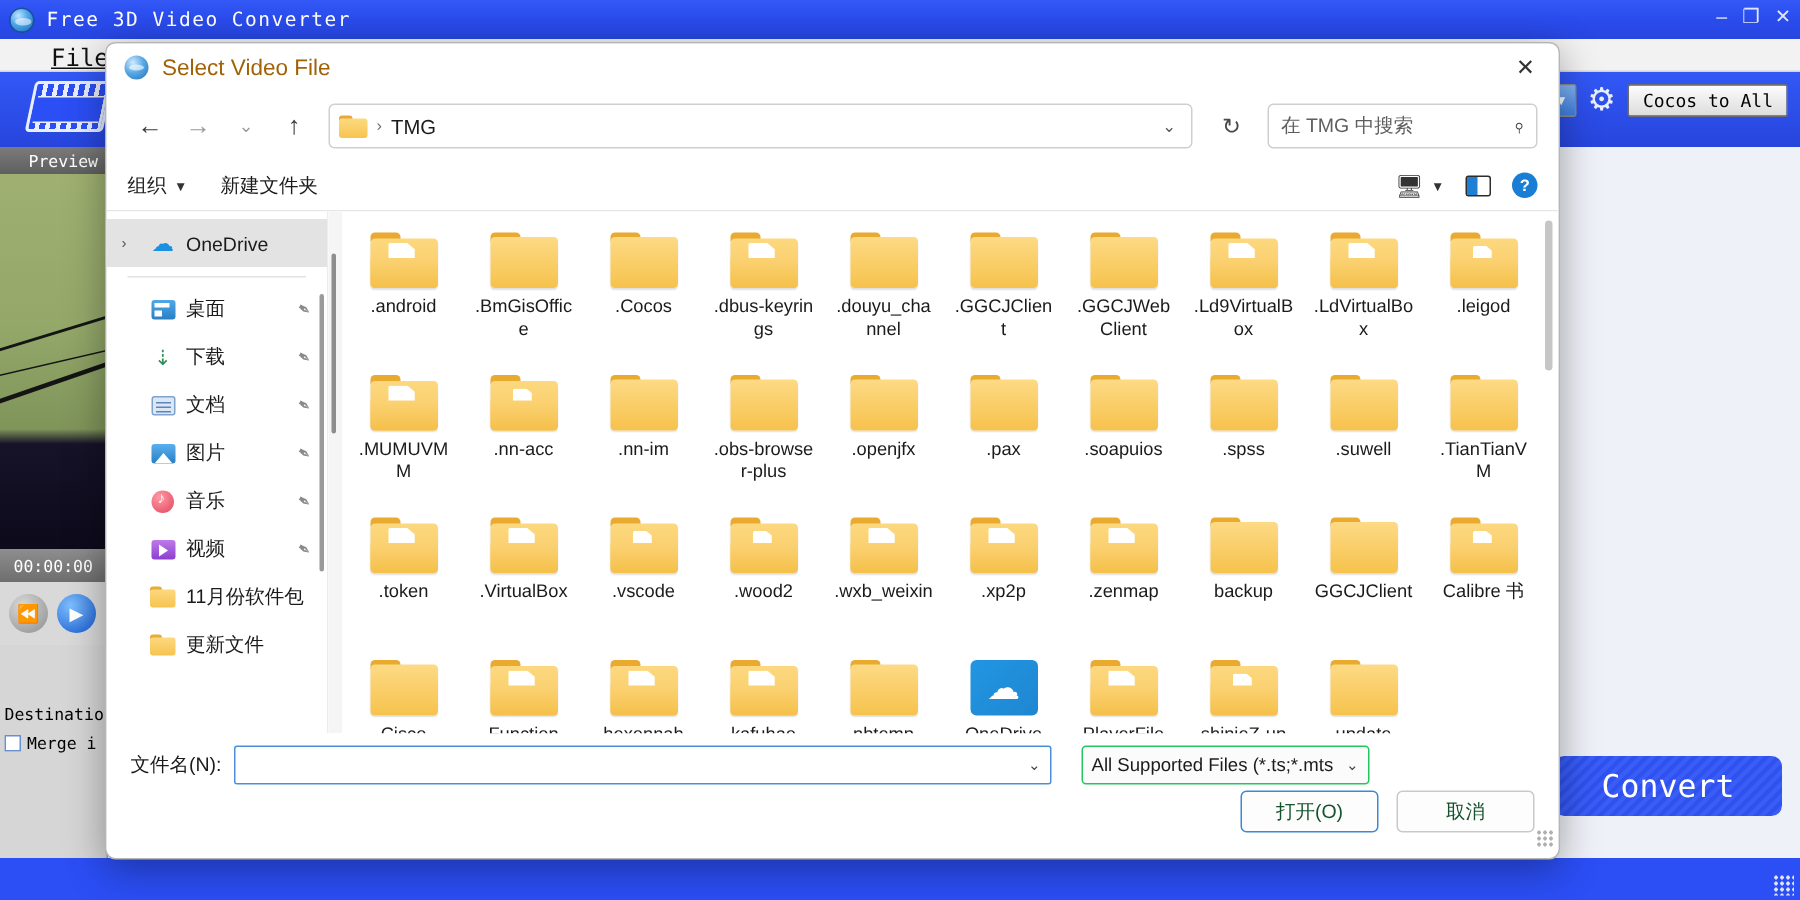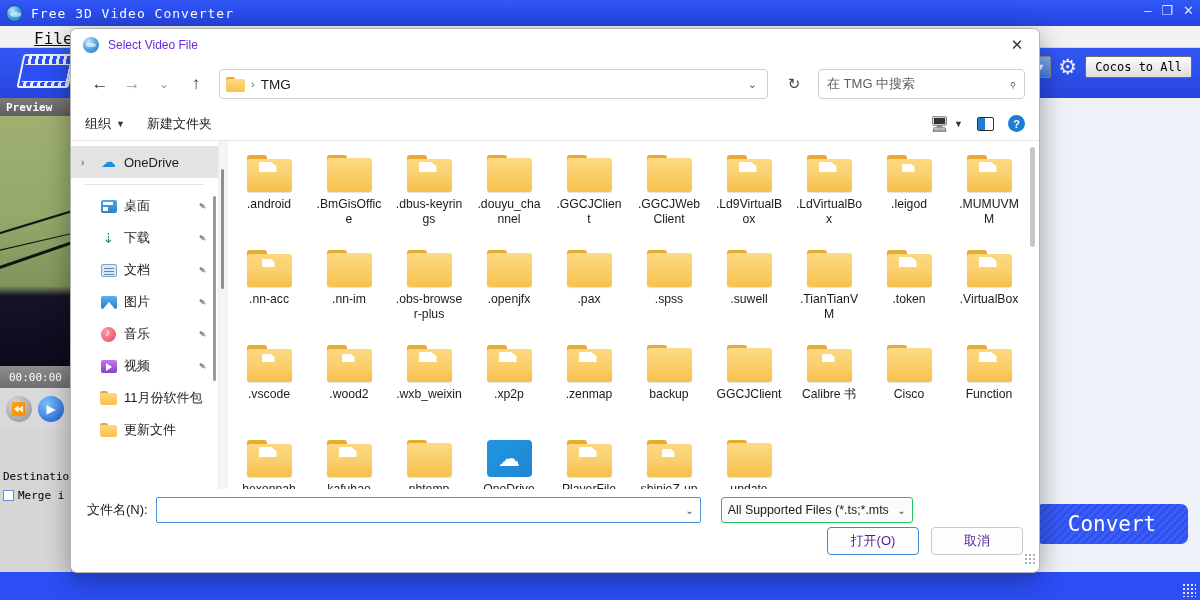--- a/index.html
+++ b/index.html
@@ -74,21 +74,21 @@
   }
 
   .app-body { position: absolute; left: 0; top: 98px; width: 1200px; height: 474px; background: #eef1f7; }
   .app-left-panel {
     position: absolute; left: 0; top: 0; width: 72px; height: 474px;
     background: #d6d6d6; border-right: 1px solid #9aa0aa;
   }
   .preview-head {
     height: 18px; background: linear-gradient(to bottom,#7b7b7b,#5f5f5f);
     color: #fff; font-size: 11px; font-family: "DejaVu Sans Mono", monospace;
-    display: flex; align-items: center; padding-left: 6px; font-weight: bold;
+    display: flex; align-items: center; padding-left: 19px;
   }
   .preview-img {
     height: 250px; width: 72px;
     background:
       linear-gradient(to bottom, rgba(0,0,0,0) 68%, #161228 72%, #0d0a1c 100%),
       linear-gradient(to bottom, #9fb071 0%, #94a86a 40%, #7e9359 70%, #5d6b45 100%);
     position: relative; overflow: hidden;
   }
   .wire { position: absolute; height: 2px; background: #141414; transform-origin: left center; }
   .w1 { left: -6px; top: 118px; width: 95px; transform: rotate(-17deg); }
@@ -136,21 +136,21 @@
   .dlg-title {
     height: 32px; display: flex; align-items: center; padding-left: 12px; background: #ffffff;
   }
   .dlg-icon {
     width: 16px; height: 16px; border-radius: 50%;
     background: radial-gradient(circle at 35% 30%, #cfeaff 0%, #5aa9e6 45%, #1f6fb8 100%);
     margin-right: 9px; position:relative;
   }
   .dlg-icon:after{ content:""; position:absolute; left:3px; top:6px; width:10px; height:4px;
     border-radius:50%; background:rgba(255,255,255,.6);}
-  .dlg-title-text { font-size: 12px; color: #6d28d9; }
+  .dlg-title-text { font-size: 15px; color: #a16207; }
   .dlg-close {
     position: absolute; right: 0; top: 0; width: 44px; height: 32px;
     display: flex; align-items: center; justify-content: center; font-size: 15px; color: #333;
   }
 
   .dlg-navbar {
     height: 46px; display: flex; align-items: center; padding: 0 14px; gap: 2px; background: #fff;
   }
   .nav-ico {
     width: 30px; height: 30px; display: flex; align-items: center; justify-content: center;
@@ -174,21 +174,21 @@
     content:""; position:absolute; left:0; top:2px; width:19px; height:13px;
     background: linear-gradient(to bottom,#fbd77d,#f6c council);
     background: linear-gradient(to bottom,#fcd980,#f7c54e); border-radius: 2px;
   }
   .addr-sep { color: #6d6d6d; font-size: 11px; }
   .addr-text { font-size: 13.5px; color: #1b1b1b; text-align: right; }
   .addr-caret { margin-left: auto; color: #5a5a5a; font-size: 11px; padding-right: 4px;}
   .refresh-btn { width: 28px; height: 28px; display:flex; align-items:center; justify-content:center;
     font-size: 15px; color: #4a4a4a; margin-right: 8px;}
   .search-box {
-    width: 207px; height: 30px; border: 1px solid #cfcfcf; border-radius: 4px;
+    width: 180px; height: 30px; border: 1px solid #cfcfcf; border-radius: 4px;
     display: flex; align-items: center; padding: 0 8px; background: #fff;
   }
   .search-ph { flex: 1; font-size: 13px; color: #5e5e5e; }
   .search-ico { font-size: 13px; color: #3b3b3b; transform: rotate(-45deg); }
 
   .dlg-cmdbar {
     height: 34px; display: flex; align-items: center; padding: 0 14px;
     border-bottom: 1px solid #e6e6e6; background: #fff; gap: 22px;
   }
   .cmd-item { font-size: 13px; color: #1b1b1b; display: flex; align-items: center; gap: 5px; }
@@ -304,21 +304,21 @@
   .fname-caret { margin-left: auto; font-size: 10px; color: #444; }
   .filter-combo {
     width: 192px; height: 26px; border: 1px solid #22c55e; border-radius: 3px;
     display: flex; align-items: center; padding: 0 6px; font-size: 12.4px; color: #1b1b1b;
     background: #fbfbfb; margin-left: 12px; white-space: nowrap; overflow: hidden;
   }
   .filter-caret { margin-left: auto; font-size: 10px; color: #444; padding-left: 4px;}
   .btn-row { position: absolute; right: 16px; bottom: 12px; display: flex; gap: 12px; }
   .dlg-btn {
     width: 92px; height: 28px; border: 1px solid #c9c9c9; border-radius: 4px; background: #fdfdfd;
-    display: flex; align-items: center; justify-content: center; font-size: 13px; color: #4c1d95;
+    display: flex; align-items: center; justify-content: center; font-size: 13px; color: #14532d;
   }
   .dlg-btn.primary { border: 1.6px solid #3a8ad6; }
   .dlg-grip { position: absolute; right: 3px; bottom: 2px; width: 12px; height: 12px;
     background-image: radial-gradient(#b0b0b0 38%, transparent 40%); background-size: 4px 4px;}
 </style>
 </head>
 <body>
 
 <div id="root">
 
@@ -516,20 +516,27 @@
               <div class="file-label">.android</div>
             </div>
             <div class="file-cell">
               <div class="folder-ico plain">
                 <span class="tab"></span>
                 <span class="body"></span>
               </div>
               <div class="file-label">.BmGisOffice</div>
             </div>
             <div class="file-cell">
+              <div class="folder-ico plain">
+                <span class="tab"></span>
+                <span class="body"></span>
+              </div>
+              <div class="file-label">.Cocos</div>
+            </div>
+            <div class="file-cell">
               <div class="folder-ico">
                 <span class="tab"></span>
                 <span class="body"></span>
                 <span class="paper"></span>
                 <span class="front"></span>
               </div>
               <div class="file-label">.dbus-keyrings</div>
             </div>
             <div class="file-cell">
               <div class="folder-ico plain">
@@ -617,20 +624,27 @@
                 <span class="body"></span>
               </div>
               <div class="file-label">.openjfx</div>
             </div>
             <div class="file-cell">
               <div class="folder-ico plain">
                 <span class="tab"></span>
                 <span class="body"></span>
               </div>
               <div class="file-label">.pax</div>
+            </div>
+            <div class="file-cell">
+              <div class="folder-ico plain">
+                <span class="tab"></span>
+                <span class="body"></span>
+              </div>
+              <div class="file-label">.soapuios</div>
             </div>
             <div class="file-cell">
               <div class="folder-ico plain">
                 <span class="tab"></span>
                 <span class="body"></span>
               </div>
               <div class="file-label">.spss</div>
             </div>
             <div class="file-cell">
               <div class="folder-ico plain">

